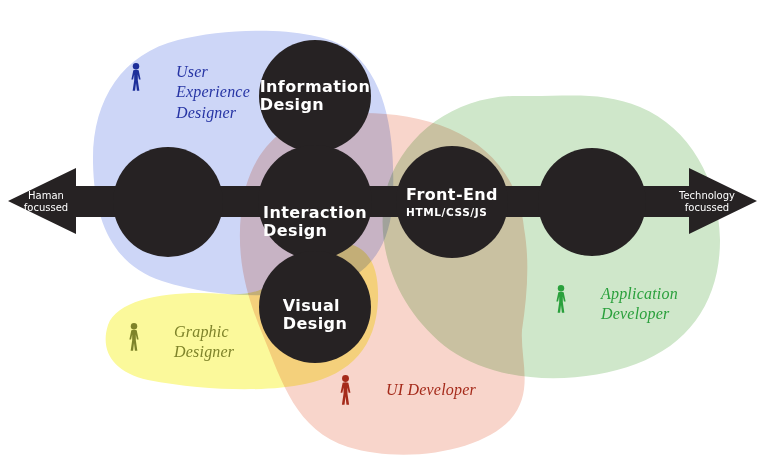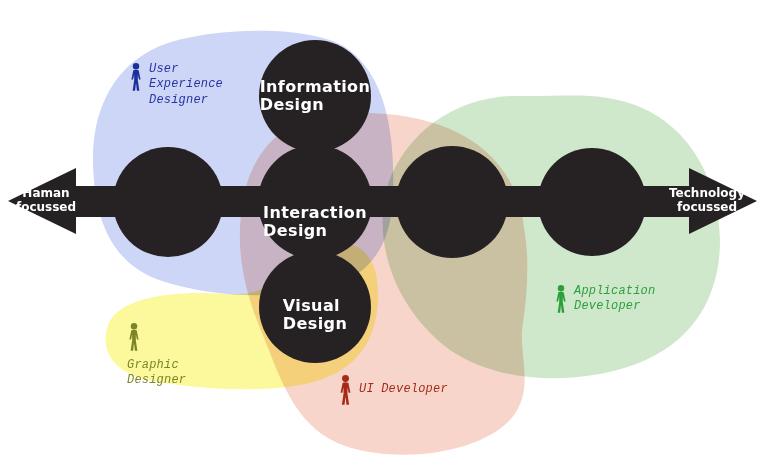--- a/index.html
+++ b/index.html
@@ -27,40 +27,41 @@
   .node-sub{
     display:block;
     font-size:10.5px;
     letter-spacing:.6px;
     margin-top:1px;
   }
   .arrow-label{
     position:absolute;
     transform:translate(-50%,-50%);
     color:#ffffff;
-    font-weight:700;
-    font-size:12px;
+    font-weight:400;
+    font-size:10px;
     line-height:1.15;
     text-align:center;
     white-space:pre-line;
   }
   .role{
     position:absolute;
     display:flex;
     align-items:flex-start;
     gap:6px;
   }
   .role .glyph{flex:0 0 auto;}
   .role-label{
-    font-family:Liberation Mono, monospace;
+    font-family:Liberation Serif, serif;
     font-style:italic;
-    font-size:12px;
+    font-size:16px;
     line-height:1.28;
     white-space:pre-line;
     letter-spacing:.2px;
+    margin-left:27px;
   }
   .role-ux .role-label{color:#2634a4;}
   .role-graphic .role-label{color:#7e832a;}
   .role-ui .role-label{color:#a52a1a;}
   .role-app .role-label{color:#2aa03c;}
   .role-ui{align-items:center;}
 </style>
 </head>
 <body>
 
@@ -99,31 +100,35 @@
 focussed</div>
     <div class="arrow-label" style="left:707px;top:201px;">Technology
 focussed</div>
 
     <div class="node-label" style="left:315px;top:96px;">Information
 Design</div>
     <div class="node-label" style="left:315px;top:202px;margin-top:20px;">Interaction
 Design</div>
     <div class="node-label" style="left:315px;top:303px;margin-top:12px;">Visual
 Design</div>
+    <div class="node-label" style="left:452px;top:202px;">
+      <span>Front-End</span>
+      <span class="node-sub">HTML/CSS/JS</span>
+    </div>
 
     <div class="role role-ux" style="left:129px;top:62px;">
       <svg class="glyph" width="14" height="30" viewBox="0 0 20 40">
         <use href="#person" fill="#1d2f9a"></use>
       </svg>
       <div class="role-label">User
 Experience
 Designer</div>
     </div>
 
-    <div class="role role-graphic" style="left:127px;top:322px;flex-direction:column;">
+    <div class="role role-graphic" style="left:127px;top:322px;">
       <svg class="glyph" width="14" height="30" viewBox="0 0 20 40">
         <use href="#person" fill="#7e832a"></use>
       </svg>
       <div class="role-label">Graphic
 Designer</div>
     </div>
 
     <div class="role role-ui" style="left:338px;top:374px;">
       <svg class="glyph" width="15" height="32" viewBox="0 0 20 40">
         <use href="#person" fill="#a52a1a"></use>

